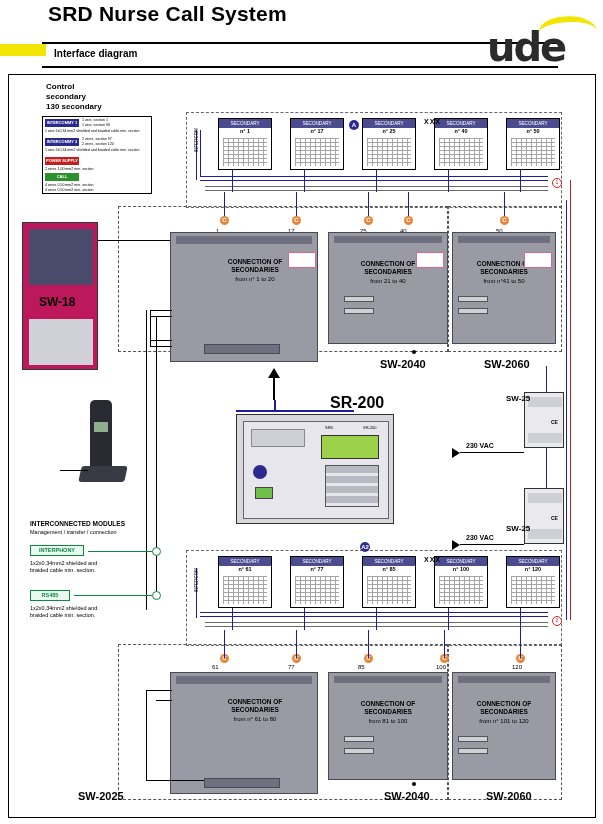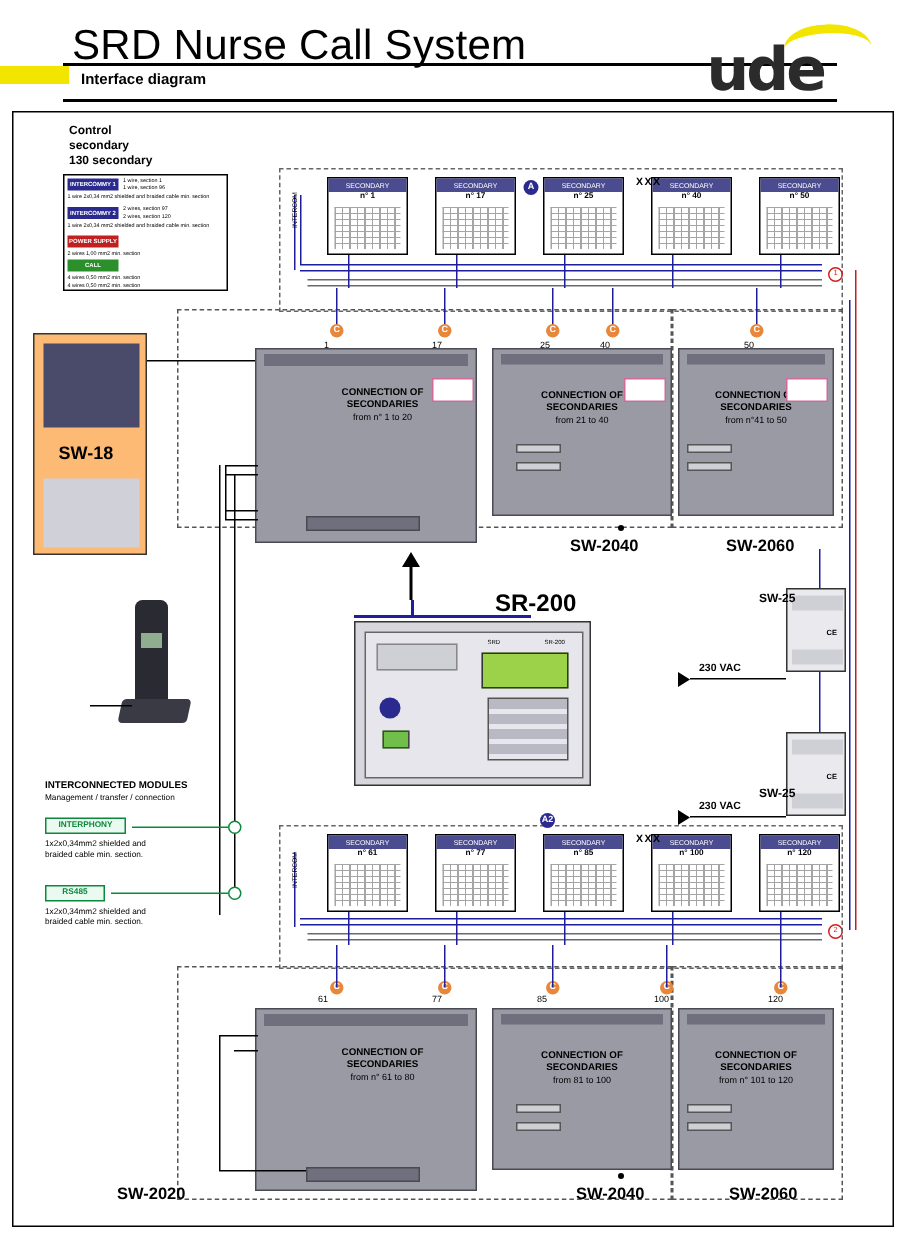--- a/index.html
+++ b/index.html
@@ -1,25 +1,25 @@
 <!DOCTYPE html>
 <html><head>
 <meta charset="utf-8">
 <style>
   html,body{margin:0;padding:0;background:#fff;}
   body{width:603px;height:824px;font-family:"Liberation Sans",sans-serif;color:#000;position:relative;overflow:hidden;}
   .page{position:absolute;left:0;top:0;width:603px;height:824px;}
 
   
-  .hdr-title{position:absolute;left:48px;top:14px;font-size:28px;font-weight:normal;letter-spacing:.2px;}
+  .hdr-title{position:absolute;left:48px;top:2px;font-size:21px;font-weight:bold;letter-spacing:.2px;}
   .hdr-rule{position:absolute;left:42px;top:42px;width:516px;height:2px;background:#000;}
   .hdr-sub{position:absolute;left:54px;top:48px;font-size:10px;font-weight:bold;}
   .hdr-rule2{position:absolute;left:42px;top:66px;width:516px;height:2px;background:#000;}
   .hdr-yellow{position:absolute;left:0px;top:44px;width:46px;height:12px;background:#f2e500;}
-  .logo{position:absolute;right:22px;top:14px;width:110px;height:52px;}
+  .logo{position:absolute;right:6px;top:14px;width:110px;height:52px;}
   .logo-text{position:absolute;left:0;top:10px;font-family:"DejaVu Sans",sans-serif;font-size:40px;font-weight:bold;color:#2b2b2b;letter-spacing:-2px;}
   .logo-swoosh{position:absolute;left:52px;top:2px;width:58px;height:26px;border-top:6px solid #f2e500;border-right:0;border-radius:60% 80% 0 0;transform:rotate(-6deg);}
 
   
   .frame{position:absolute;left:8px;top:74px;width:586px;height:742px;border:1px solid #000;}
 
   
   .lbl{position:absolute;font-size:6px;}
   .box{position:absolute;box-sizing:border-box;}
   .wire{position:absolute;background:#1d1d9e;}
@@ -57,21 +57,21 @@
   .sr200 .kp{position:absolute;background:#c9c9d2;border:1px solid #555;}
   .sr200-title{position:absolute;font-size:16px;font-weight:bold;}
 
   
   .phone{position:absolute;}
   .ps-body{position:absolute;background:#2a2a33;border-radius:5px;}
   .ps-scr{position:absolute;background:#8fae8f;}
   .ps-base{position:absolute;background:#3a3a44;border-radius:3px;}
 
   
-  .sw18{position:absolute;box-sizing:border-box;background:#fdba74;border:1px solid #333;}
+  .sw18{position:absolute;box-sizing:border-box;background:#be185d;border:1px solid #333;}
   .sw18 .pcb{position:absolute;background:#4a4a6a;}
   .sw18 .lbl18{position:absolute;font-size:12px;font-weight:bold;}
 
   
   .psu{position:absolute;box-sizing:border-box;background:#e9e9ee;border:1px solid #333;}
   .psu .top{position:absolute;background:#cfcfd6;}
   .psu .ce{position:absolute;font-size:5px;font-weight:bold;}
 
   .vac{position:absolute;font-size:7px;font-weight:bold;}
   .tri{position:absolute;width:0;height:0;border-top:5px solid transparent;border-bottom:5px solid transparent;border-left:8px solid #000;}
@@ -394,21 +394,21 @@
   <div class="mod" style="left:452px;top:672px;width:104px;height:108px;"></div>
   <div class="modtop" style="left:458px;top:676px;width:92px;height:7px;"></div>
   <div class="connbox" style="left:454px;top:688px;width:100px;height:44px;border:none;background:transparent;">
     <div class="t1">CONNECTION OF</div>
     <div class="t1" style="margin-top:0;">SECONDARIES</div>
     <div class="t2">from n° 101 to 120</div>
   </div>
   <div class="box" style="left:458px;top:736px;width:30px;height:6px;background:#cfcfd6;border:1px solid #555;"></div>
   <div class="box" style="left:458px;top:748px;width:30px;height:6px;background:#cfcfd6;border:1px solid #555;"></div>
 
-  <div class="swlbl" style="left:78px;top:790px;">SW-2020</div>
+  <div class="swlbl" style="left:78px;top:790px;">SW-2025</div>
   <div class="swlbl" style="left:384px;top:790px;">SW-2040</div>
   <div class="swlbl" style="left:486px;top:790px;">SW-2060</div>
 
   <div class="dot" style="left:412px;top:782px;"></div>
   <div class="dot" style="left:412px;top:350px;"></div>
 
   <div class="wireblk" style="left:146px;top:690px;width:26px;height:1px;"></div>
   <div class="wireblk" style="left:156px;top:700px;width:16px;height:1px;"></div>
   <div class="wireblk" style="left:146px;top:690px;width:1px;height:90px;"></div>
   <div class="wireblk" style="left:146px;top:780px;width:58px;height:1px;"></div>

